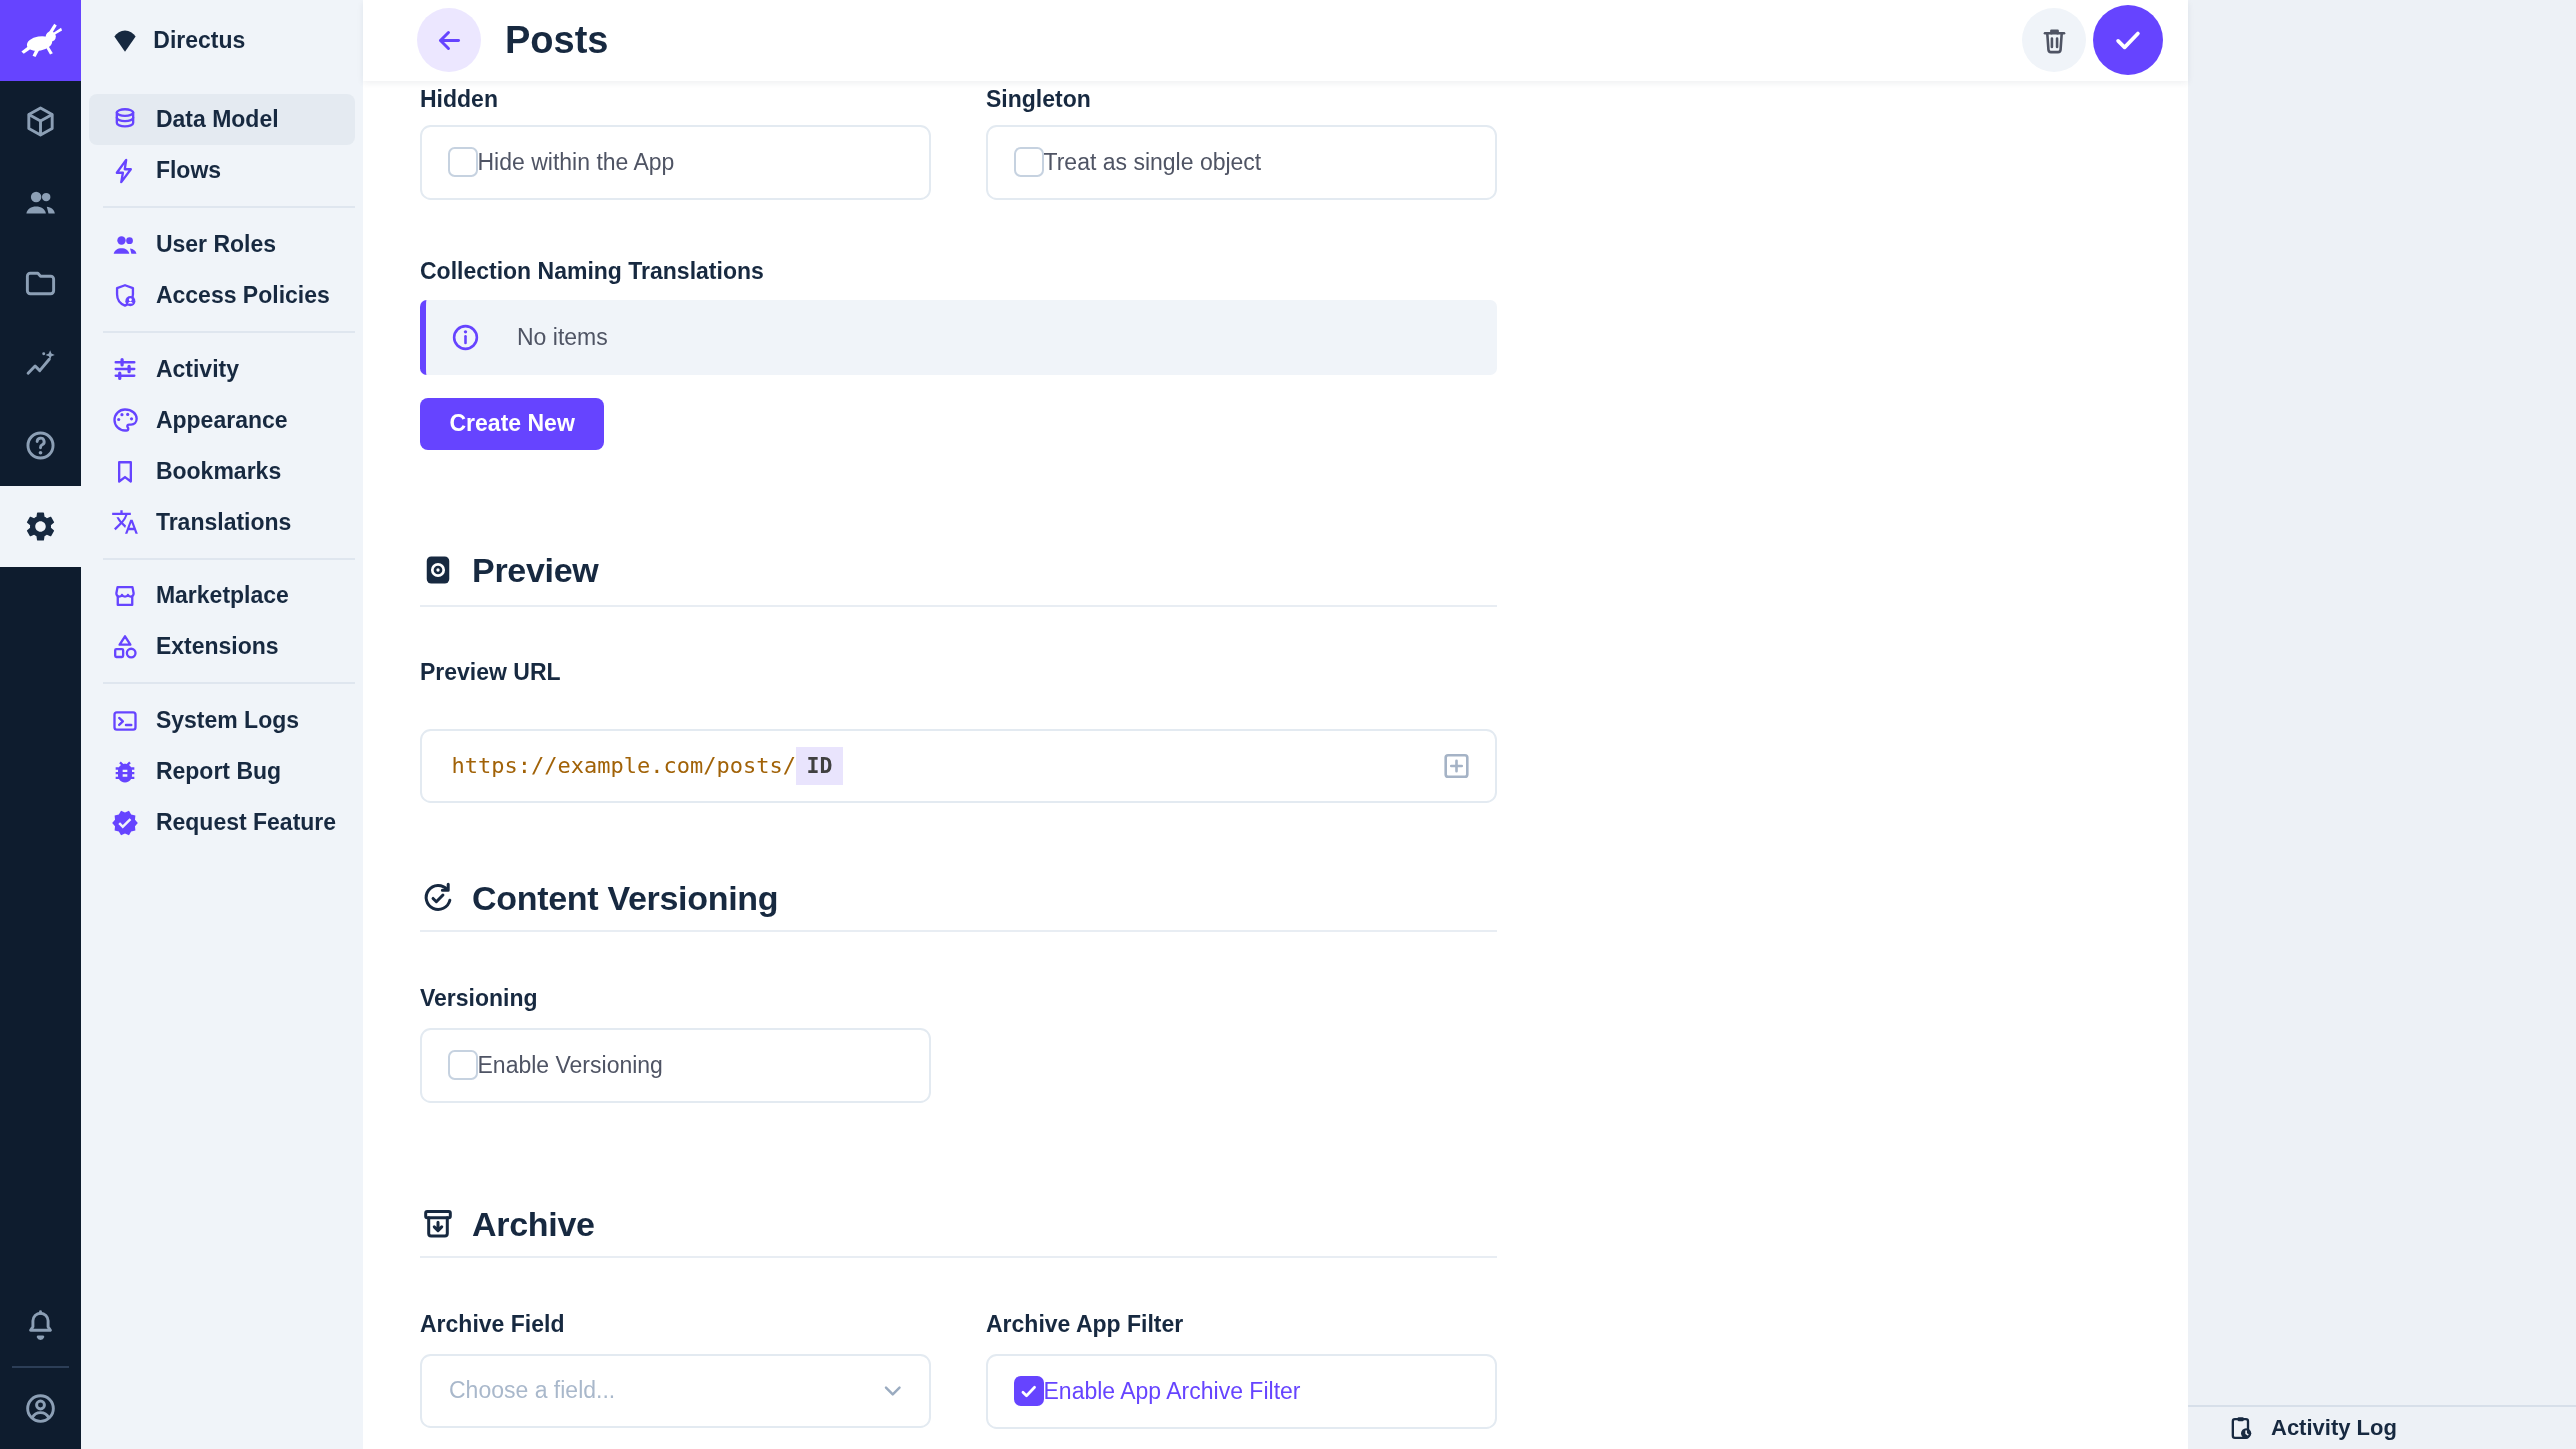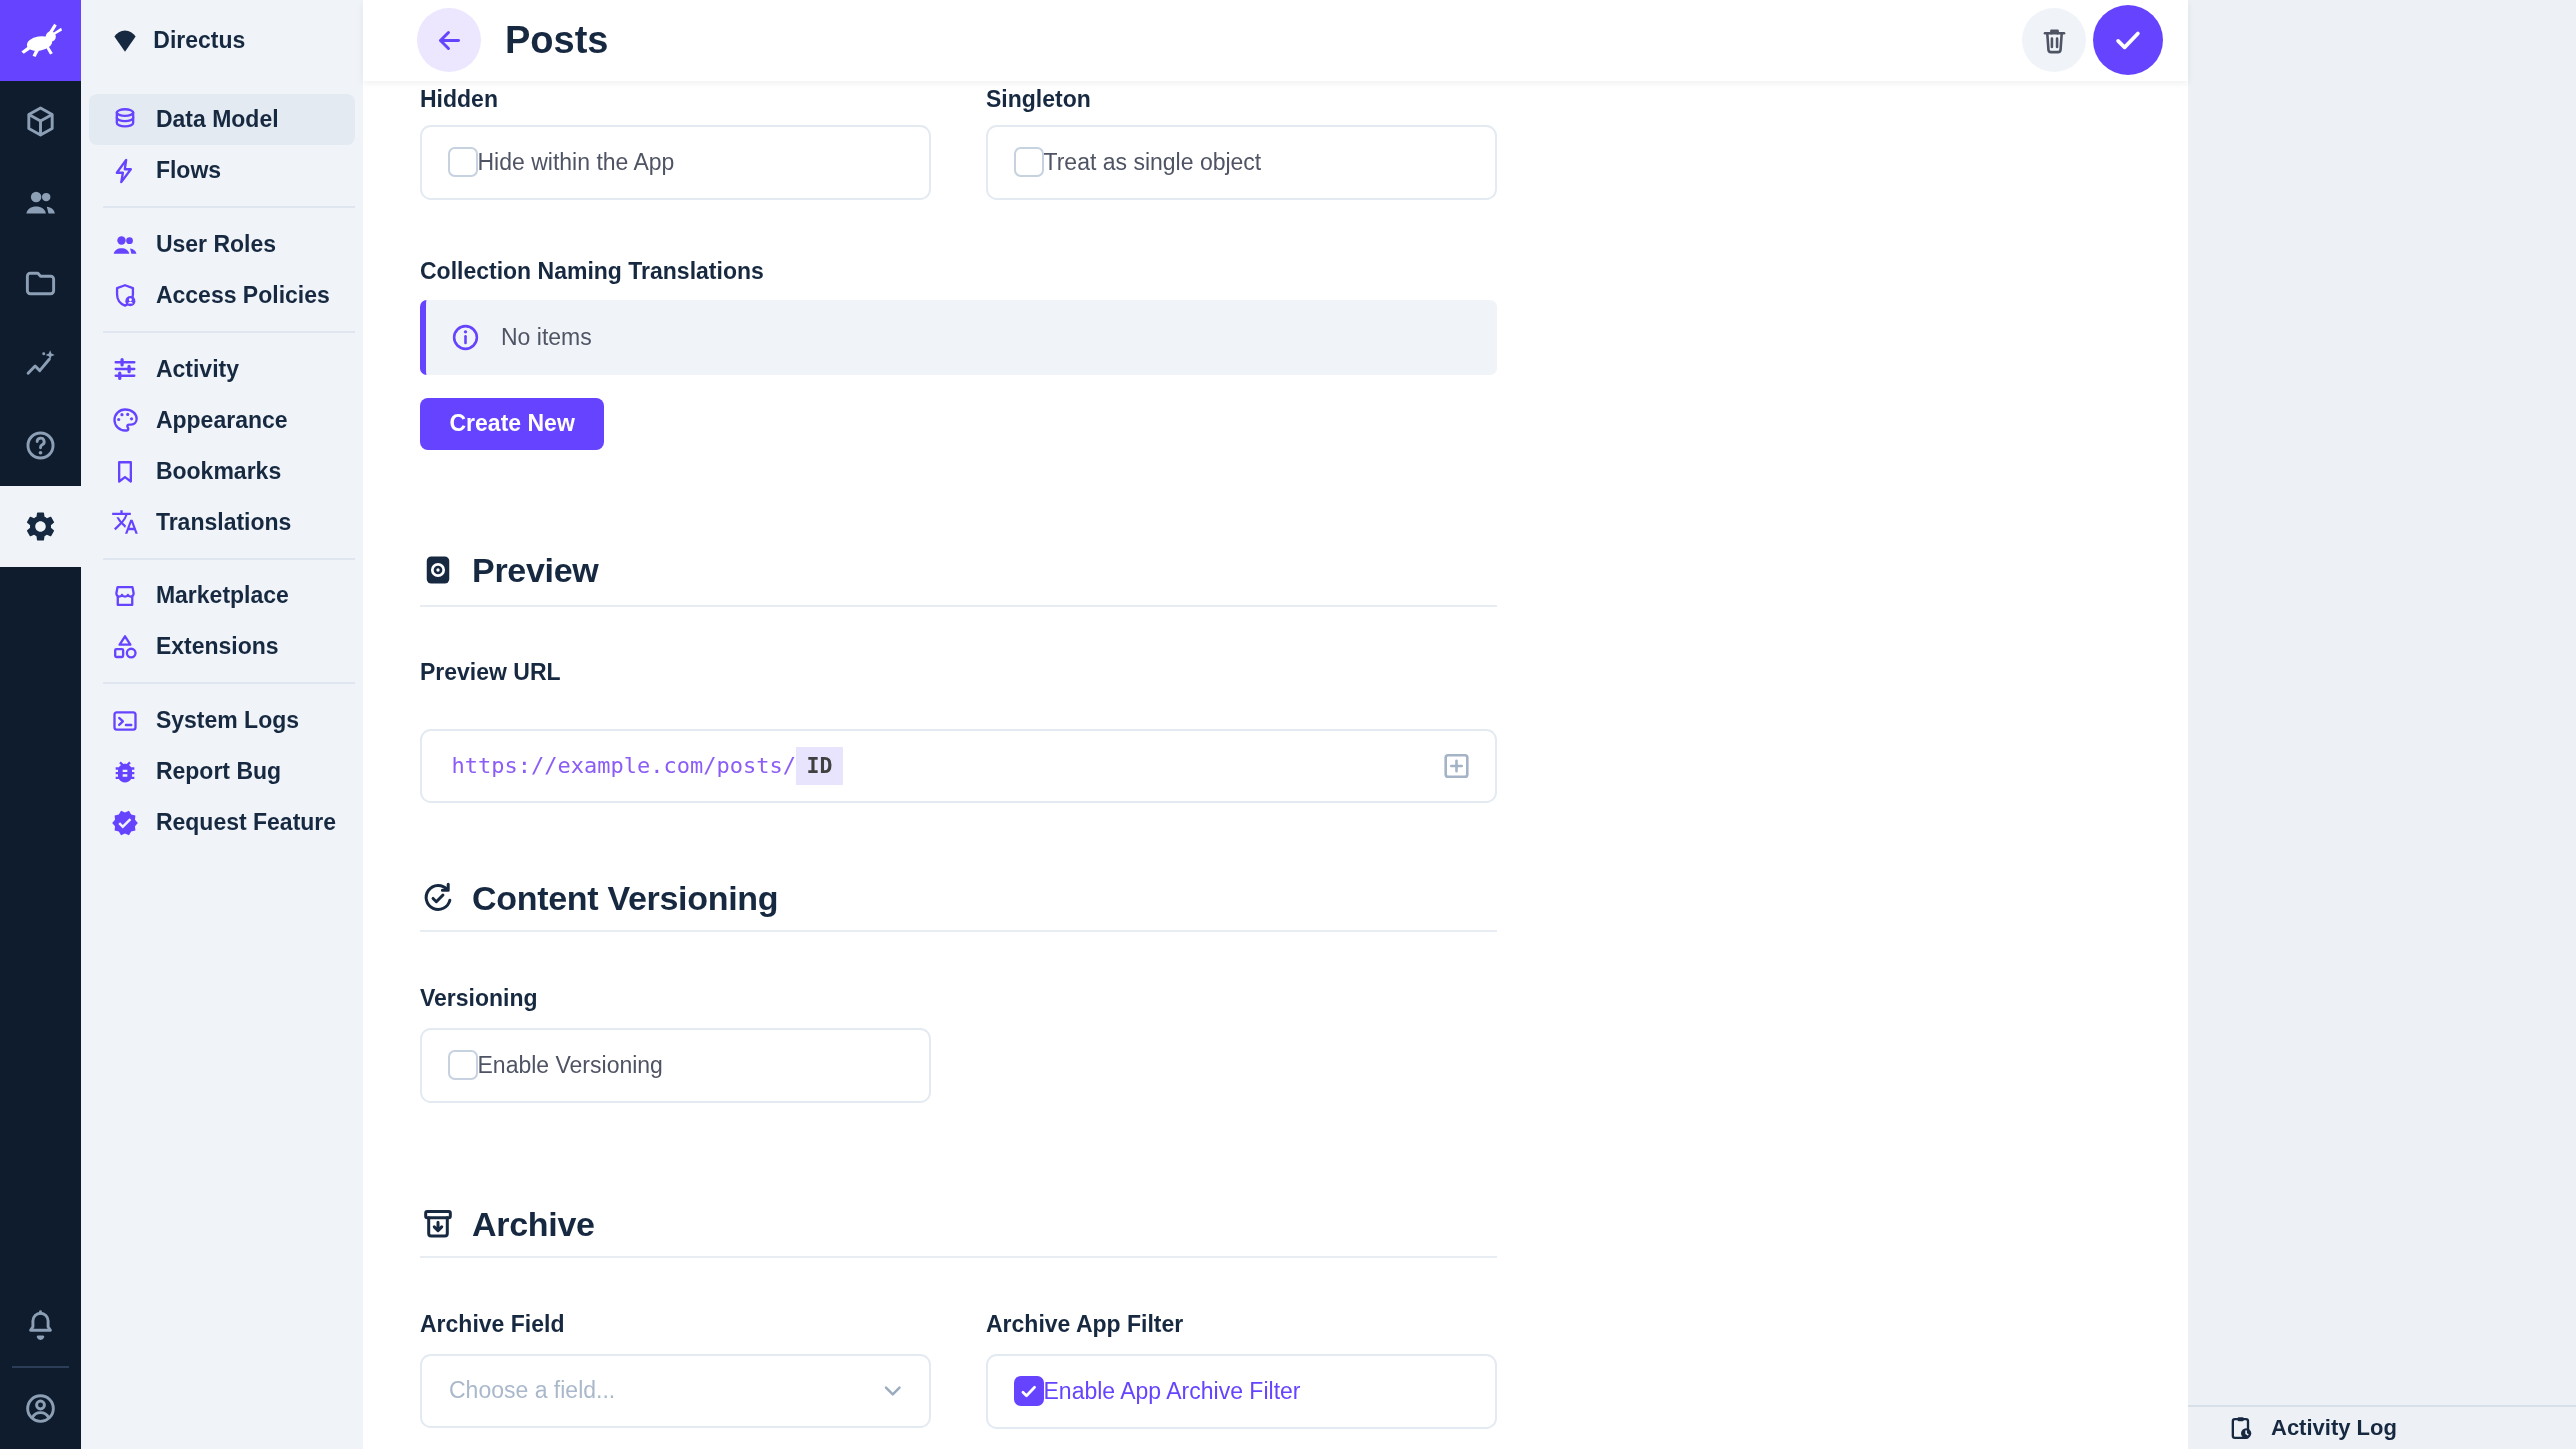--- a/index.html
+++ b/index.html
@@ -59,35 +59,35 @@
   .cb-box { width:30px; height:30px; border:2.7px solid #c6d2e0; border-radius:6.7px; background:#fff; flex-shrink:0;
             display:flex; align-items:center; justify-content:center; }
   .cb-box.checked { background:#6644ff; border-color:#6644ff; }
   .cb-box svg { width:21.5px; height:21.5px; }
   .cb-label { font-size:23px; color:#4f5464; }
   .cb-label.accent { color:#6644ff; font-weight:500; }
 
   .notice { height:75px; background:#f0f4f9; border-left:6px solid #6644ff; border-radius:6.7px;
             display:flex; align-items:center; gap:20px; padding-left:24px; }
   .notice svg { width:31px; height:31px; }
-  .notice-text { font-size:23px; color:#4f5464; }
+  .notice-text { font-size:23px; color:#4f5464;margin-left:16px; }
 
   .btn-primary { height:52px; padding:0 29.5px; background:#6644ff; color:#fff; border:none; border-radius:8px;
                  font-size:23px; font-weight:600; font-family:"Liberation Sans",sans-serif; cursor:pointer; }
 
   .section-head { display:flex; align-items:center; gap:16px; }
   .section-head svg { width:36px; height:36px; }
   .section-title { font-size:34px; font-weight:800; color:#172940; letter-spacing:-0.3px; }
   .section-rule { height:2px; background:#e8edf3; }
 
   .dotted-label { position:relative; }
 
   .url-input { height:74px; border:2px solid #e3eaf1; border-radius:10.7px; display:flex; align-items:center;
                padding:0 29.5px; position:relative; }
-  .url-text { font-family:"DejaVu Sans Mono", monospace; font-size:22px; color:#8b5cf6; }
+  .url-text { font-family:"DejaVu Sans Mono", monospace; font-size:22px; color:#a16207; }
   .url-chip { font-family:"DejaVu Sans Mono", monospace; font-size:21.5px; color:#404040; background:#e9e4fd;
               border-radius:0; padding:6.7px 10.7px; margin-left:0; font-weight:700; }
   .url-plus { position:absolute; right:21.5px; top:50%; transform:translateY(-50%); width:35px; height:35px; cursor:pointer; }
 
   .select-box { height:74px; border:2px solid #e3eaf1; border-radius:10.7px; display:flex; align-items:center;
                 justify-content:space-between; padding:0 21.5px 0 27px; cursor:pointer; }
   .placeholder { font-size:23px; color:#a9b8cb; }
   .select-box svg { width:29.5px; height:29.5px; }
 
   

